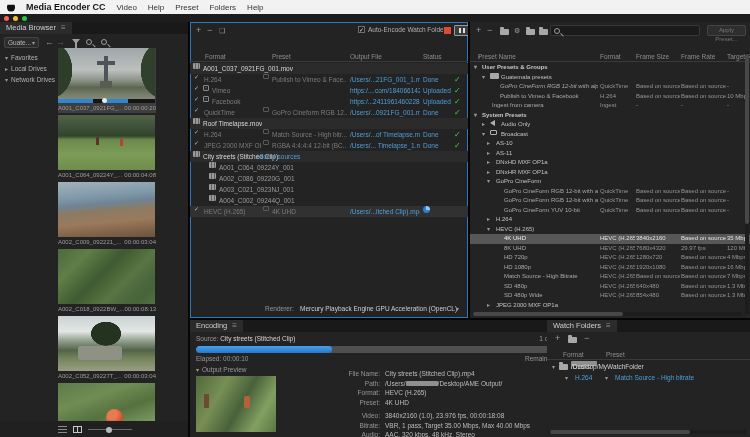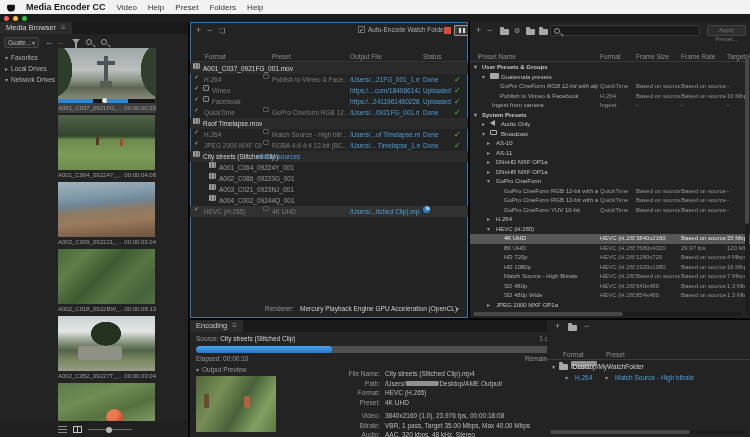--- a/index.html
+++ b/index.html
@@ -630,20 +630,26 @@
           <span class="dv">VBR, 1 pass, Target 35.00 Mbps, Max 40.00 Mbps</span>
         </div>
       <div class="dline">
           <span class="dl">Audio:</span>
           <span class="dv">AAC, 320 kbps, 48 kHz, Stereo</span>
         </div>
     </div>
   </div>
 
   <div class="panel" id="p-watch">
+    <div class="phead">
+        <div class="ptab">
+          <span>Watch Folders</span>
+          <span class="pmenu"></span>
+        </div>
+      </div>
     <div class="tbar" style="height:14px">
       <span class="tico" style="left:8px;top:2px">+</span>
       <span class="folder" style="left:21px;top:5px"></span>
       <span class="tico" style="left:37px;top:2px">−</span>
     </div>
     <div class="wcols">
       <span style="left:16px">Format</span>
       <span style="left:59px">Preset</span>
     </div>
     <div style="position:absolute;top:41px;left:0;width:203px">

